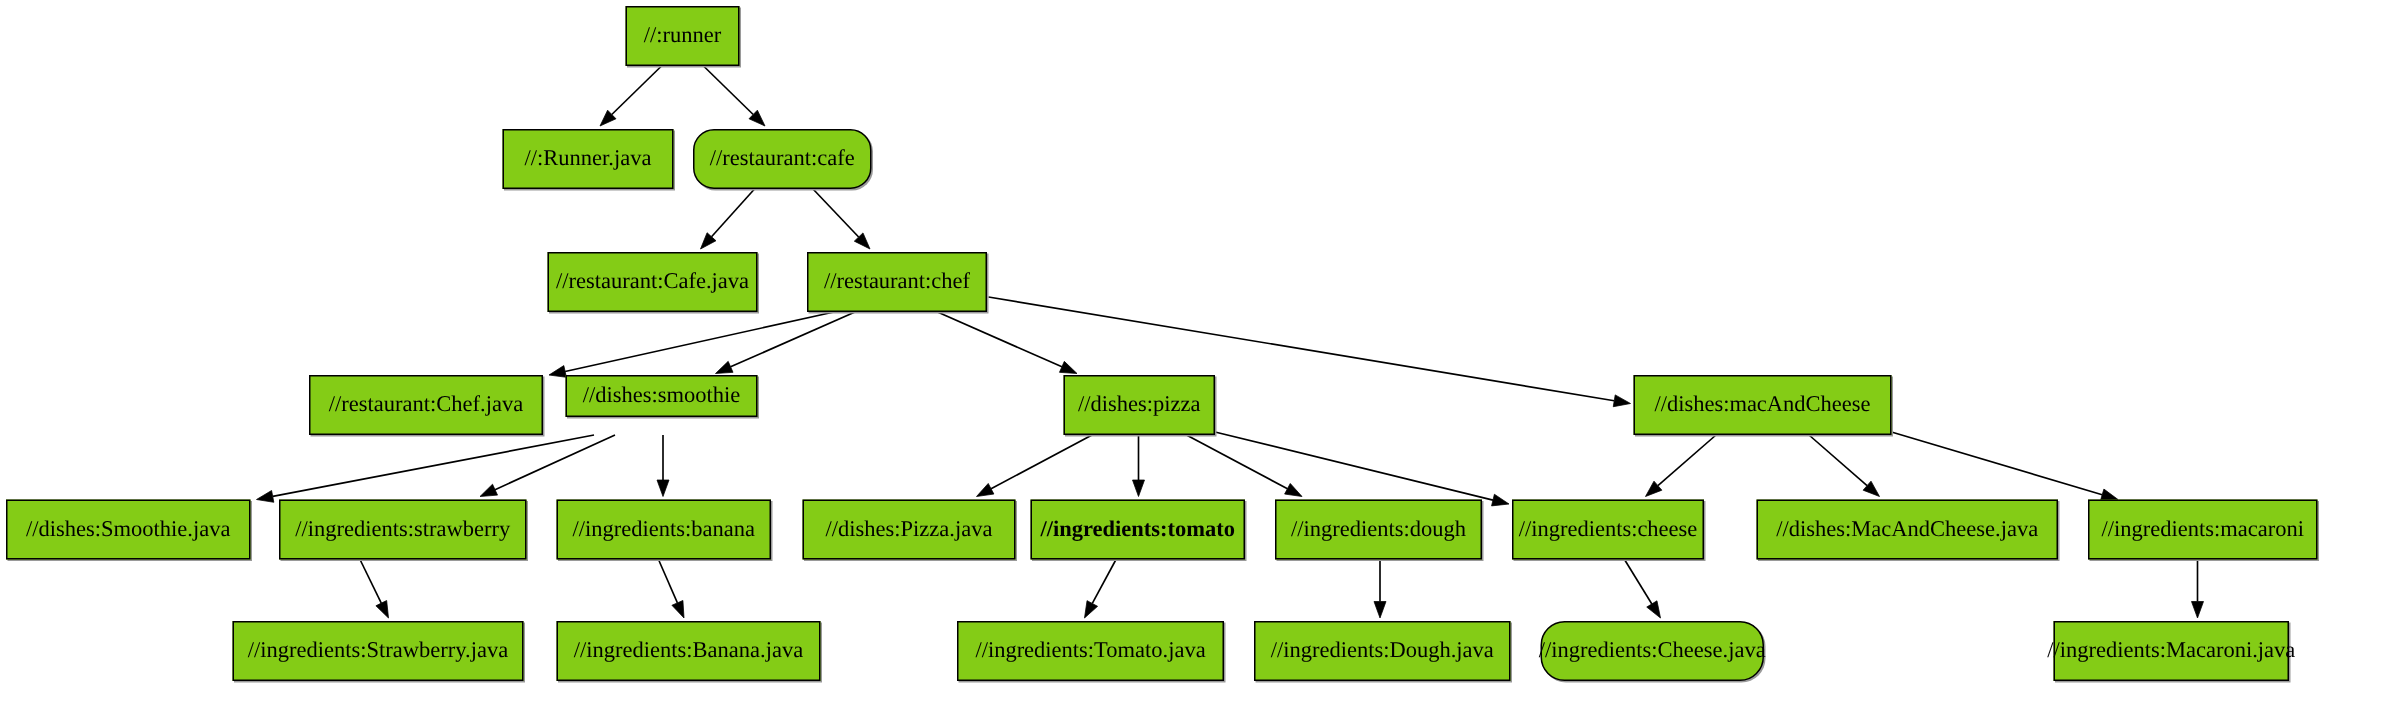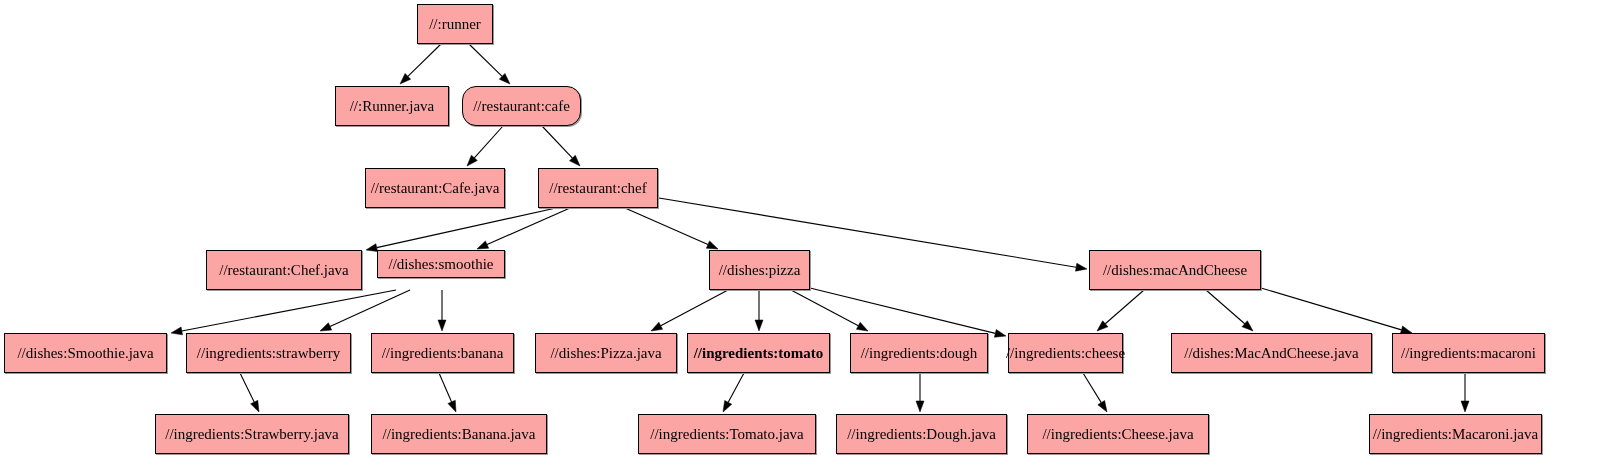--- a/index.html
+++ b/index.html
@@ -21,21 +21,21 @@
   #graph-svg {
     position: absolute;
     top: 0;
     left: 0;
     width: 1600px;
     height: 468px;
   }
   .node-box {
     position: absolute;
     box-sizing: border-box;
-    background: #fca5a5;
+    background: #84cc16;
     border: 1px solid #000000;
     box-shadow: 1px 1px 0 0 #9a9a9a;
     display: flex;
     align-items: center;
     justify-content: center;
     font-size: 15px;
     line-height: 1;
     color: #000000;
     white-space: nowrap;
     letter-spacing: 0px;
@@ -147,41 +147,41 @@
       </div>
       <div class="node-box" style="left: 535px; top: 333px; width: 142px; height: 40px;">
         <span class="node-label">//dishes:Pizza.java</span>
       </div>
       <div class="node-box" style="left: 687px; top: 333px; width: 143px; height: 40px; font-weight: bold;">
         <span class="node-label">//ingredients:tomato</span>
       </div>
       <div class="node-box" style="left: 850px; top: 333px; width: 138px; height: 40px;">
         <span class="node-label">//ingredients:dough</span>
       </div>
-      <div class="node-box" style="left: 1008px; top: 333px; width: 115px; height: 40px;">
+      <div class="node-box" style="left: 1008px; top: 333px; width: 128px; height: 40px;">
         <span class="node-label">//ingredients:cheese</span>
       </div>
       <div class="node-box" style="left: 1171px; top: 333px; width: 201px; height: 40px;">
         <span class="node-label">//dishes:MacAndCheese.java</span>
       </div>
       <div class="node-box" style="left: 1392px; top: 333px; width: 153px; height: 40px;">
         <span class="node-label">//ingredients:macaroni</span>
       </div>
       <div class="node-box" style="left: 155px; top: 414px; width: 194px; height: 40px;">
         <span class="node-label">//ingredients:Strawberry.java</span>
       </div>
       <div class="node-box" style="left: 371px; top: 414px; width: 176px; height: 40px;">
         <span class="node-label">//ingredients:Banana.java</span>
       </div>
       <div class="node-box" style="left: 638px; top: 414px; width: 178px; height: 40px;">
         <span class="node-label">//ingredients:Tomato.java</span>
       </div>
       <div class="node-box" style="left: 836px; top: 414px; width: 171px; height: 40px;">
         <span class="node-label">//ingredients:Dough.java</span>
       </div>
-      <div class="node-box" style="left: 1027px; top: 414px; width: 182px; height: 40px;">
+      <div class="node-box" style="left: 1027px; top: 414px; width: 149px; height: 40px; border-radius: 16px;">
         <span class="node-label">//ingredients:Cheese.java</span>
       </div>
-      <div class="node-box" style="left: 1369px; top: 414px; width: 173px; height: 40px;">
+      <div class="node-box" style="left: 1369px; top: 414px; width: 157px; height: 40px;">
         <span class="node-label">//ingredients:Macaroni.java</span>
       </div>
     </div>
 </div>
 
 </body></html>

